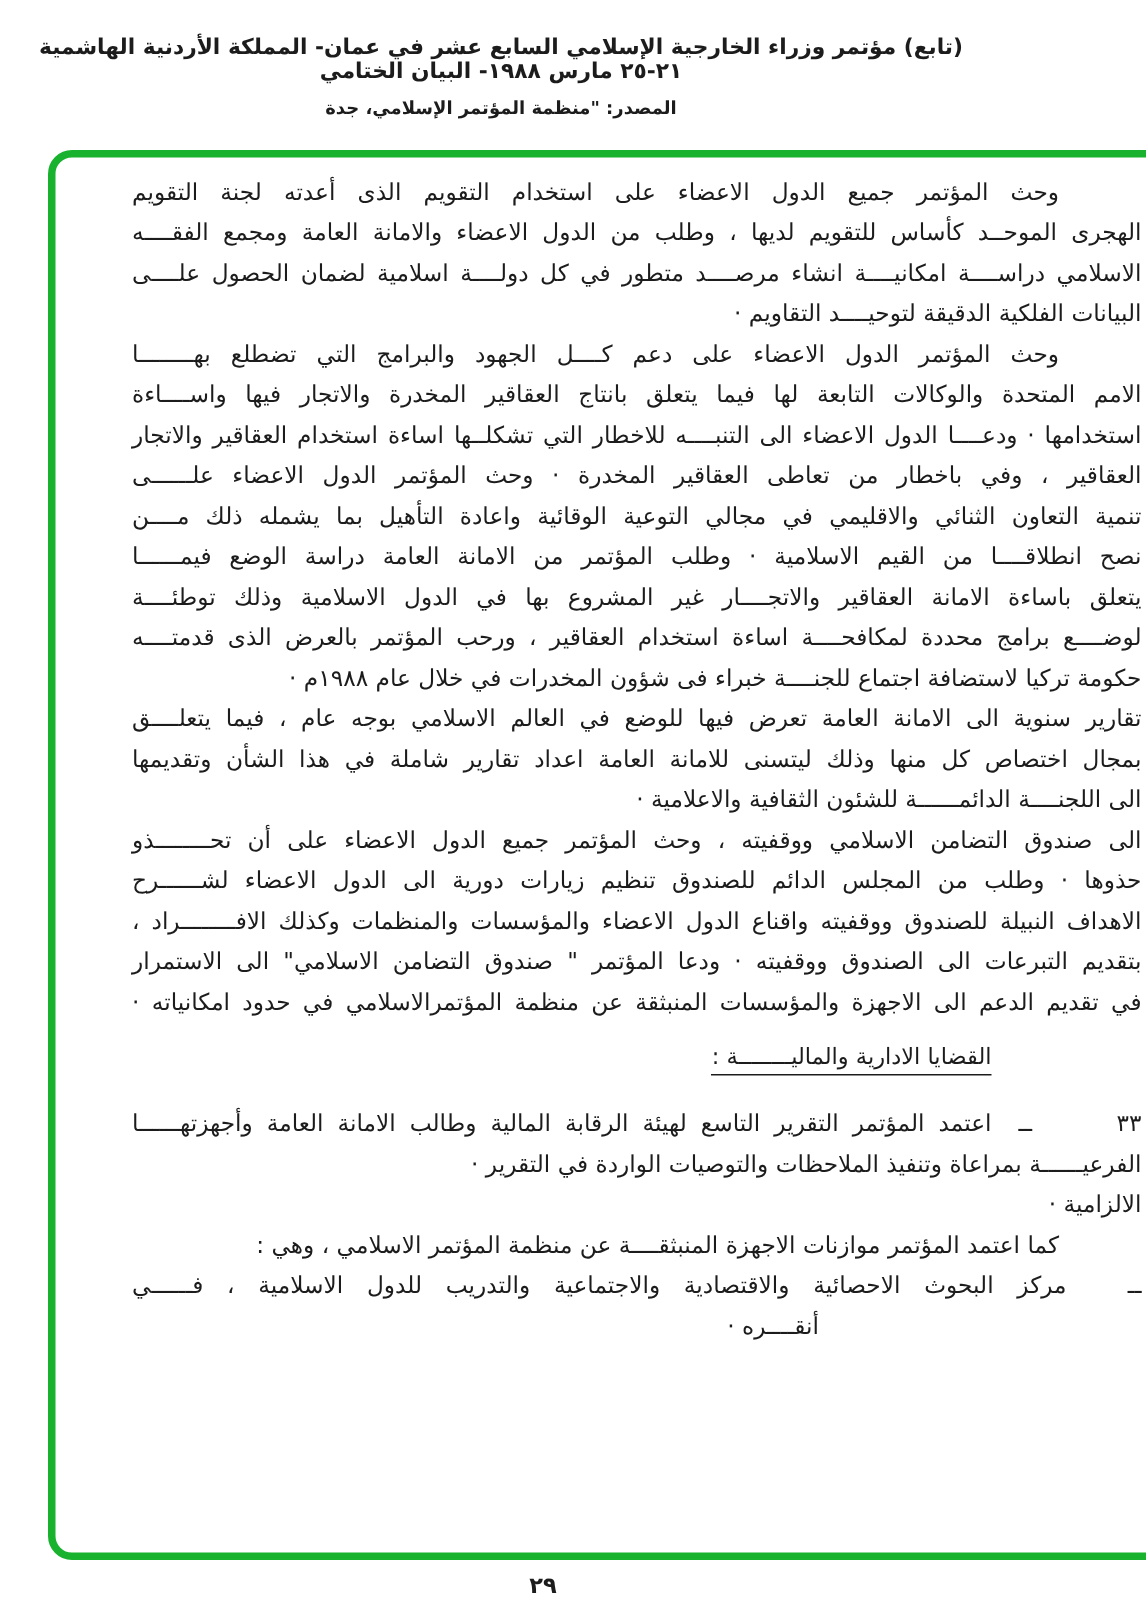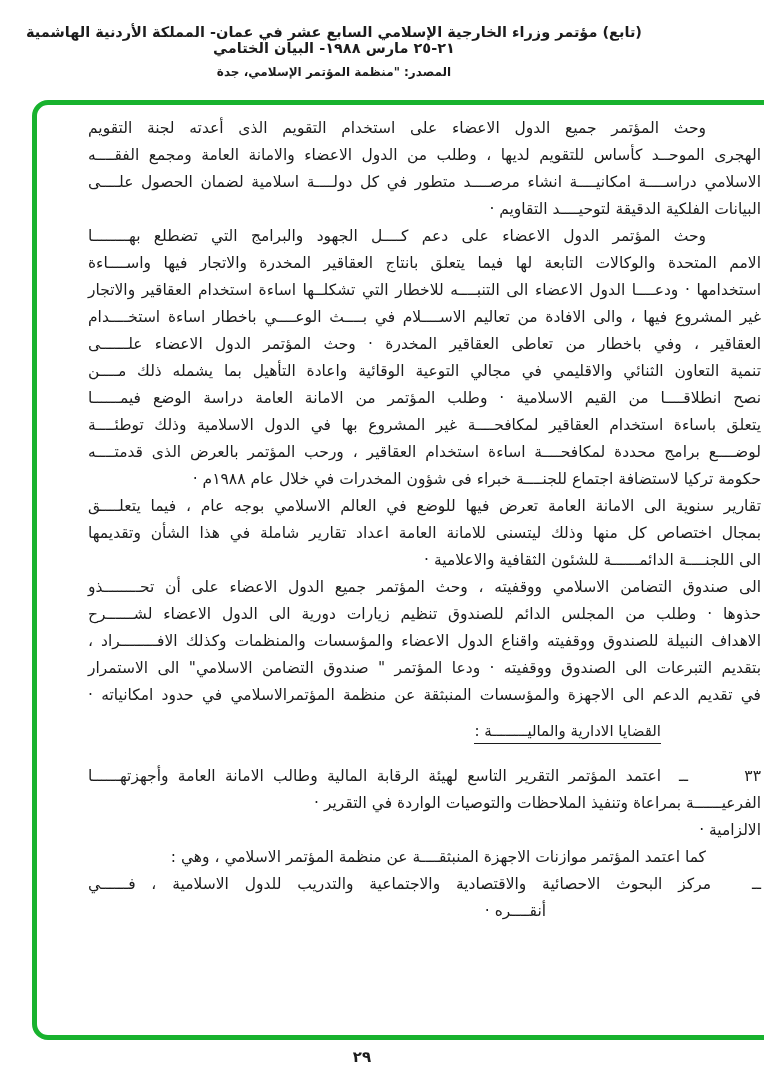--- a/index.html
+++ b/index.html
@@ -47,25 +47,24 @@
 <div class="box">
 
   <div class="line j first">وحث المؤتمر جميع الدول الاعضاء على استخدام التقويم الذى أعدته لجنة التقويم</div>
   <div class="line j">الهجرى الموحــد كأساس للتقويم لديها ، وطلب من الدول الاعضاء والامانة العامة ومجمع الفقــــه</div>
   <div class="line j">الاسلامي دراســــة امكانيــــة انشاء مرصــــد متطور في كل دولــــة اسلامية لضمان الحصول علــــى</div>
   <div class="line r">البيانات الفلكية الدقيقة لتوحيــــد التقاويم ·</div>
 
   <div class="line j first">وحث المؤتمر الدول الاعضاء على دعم كــــل الجهود والبرامج التي تضطلع بهــــــــا</div>
   <div class="line j">الامم المتحدة والوكالات التابعة لها فيما يتعلق بانتاج العقاقير المخدرة والاتجار فيها واســــاءة</div>
   <div class="line j">استخدامها · ودعــــا الدول الاعضاء الى التنبــــه للاخطار التي تشكلــها اساءة استخدام العقاقير والاتجار</div>
-  <div class="line j">غير المشروع فيها ، والى الافادة من تعاليم الاســــلام في بــــث الوعــــي باخطار اساءة استخــــدام</div>
   <div class="line j">العقاقير ، وفي باخطار من تعاطى العقاقير المخدرة · وحث المؤتمر الدول الاعضاء علــــــى</div>
   <div class="line j">تنمية التعاون الثنائي والاقليمي في مجالي التوعية الوقائية واعادة التأهيل بما يشمله ذلك مــــن</div>
   <div class="line j">نصح انطلاقــــا من القيم الاسلامية · وطلب المؤتمر من الامانة العامة دراسة الوضع فيمــــــا</div>
-  <div class="line j">يتعلق باساءة استخدام العقاقير لمكافحــــة غير المشروع بها في الدول الاسلامية وذلك توطئــــة</div>
+  <div class="line j">يتعلق باساءة الامانة العقاقير والاتجــــار غير المشروع بها في الدول الاسلامية وذلك توطئــــة</div>
   <div class="line j">لوضــــع برامج محددة لمكافحــــة اساءة استخدام العقاقير ، ورحب المؤتمر بالعرض الذى قدمتــــه</div>
   <div class="line r">حكومة تركيا لاستضافة اجتماع للجنــــة خبراء فى شؤون المخدرات في خلال عام ١٩٨٨م ·</div>
 
   <div class="line j">تقارير سنوية الى الامانة العامة تعرض فيها للوضع في العالم الاسلامي بوجه عام ، فيما يتعلــــق</div>
   <div class="line j">بمجال اختصاص كل منها وذلك ليتسنى للامانة العامة اعداد تقارير شاملة في هذا الشأن وتقديمها</div>
   <div class="line r">الى اللجنــــة الدائمــــــة للشئون الثقافية والاعلامية ·</div>
 
   <div class="line j">الى صندوق التضامن الاسلامي ووقفيته ، وحث المؤتمر جميع الدول الاعضاء على أن تحــــــــذو</div>
   <div class="line j">حذوها · وطلب من المجلس الدائم للصندوق تنظيم زيارات دورية الى الدول الاعضاء لشــــــرح</div>
   <div class="line j">الاهداف النبيلة للصندوق ووقفيته واقناع الدول الاعضاء والمؤسسات والمنظمات وكذلك الافــــــــراد ،</div>

